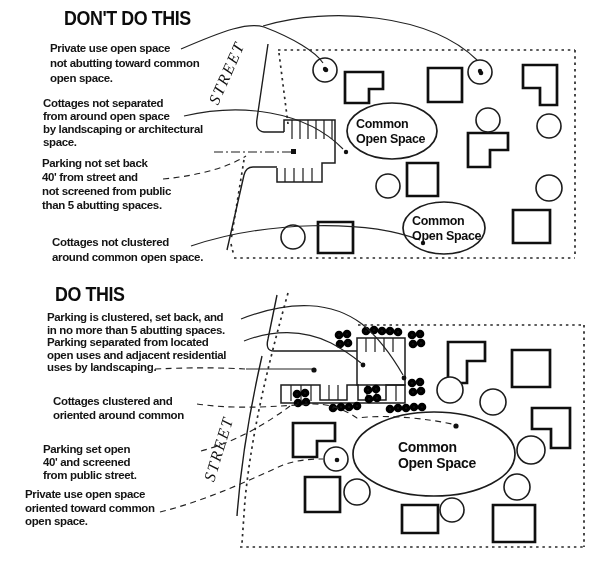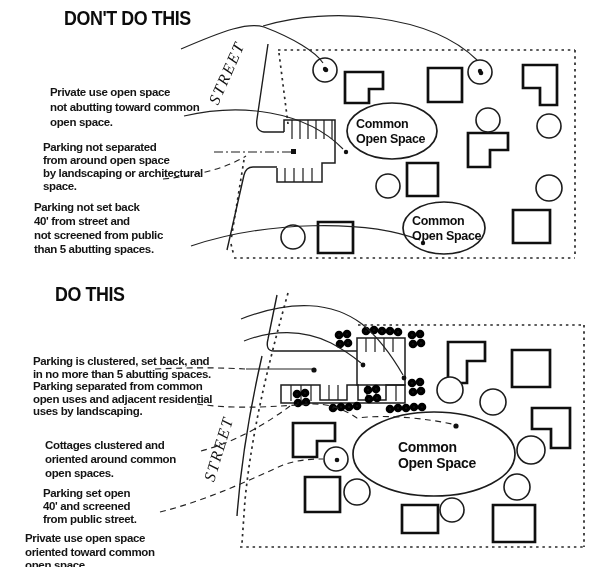--- a/index.html
+++ b/index.html
@@ -2,21 +2,21 @@
 <html><head>
 <meta charset="utf-8">
 <style>
   html,body{margin:0;padding:0;background:#fff;}
   .stage{position:relative;width:614px;height:567px;background:#fff;overflow:hidden;
          font-family:"Liberation Sans",sans-serif;color:#151515;}
   .stage svg{position:absolute;left:0;top:0;}
   .title{position:absolute;font-size:21px;font-weight:bold;letter-spacing:-.5px;
          transform:scaleX(.85);transform-origin:0 50%;color:#0c0c0c;white-space:nowrap;}
   .ann{position:absolute;font-size:11.5px;font-weight:bold;letter-spacing:-.35px;
-       white-space:nowrap;color:#141414;margin-top:44px;}
+       white-space:nowrap;color:#141414;}
   
   .bd{fill:none;stroke:#2a2a2a;stroke-width:1.7;stroke-dasharray:2.5 3.8;}
   .st{fill:none;stroke:#1c1c1c;stroke-width:1.4;}
   .park{fill:none;stroke:#1c1c1c;stroke-width:1.5;}
   .tick{fill:none;stroke:#1c1c1c;stroke-width:1.2;}
   .dd{fill:none;stroke:#1c1c1c;stroke-width:1.2;stroke-dasharray:9 3 2 3;}
   .bldg{fill:#fff;stroke:#0f0f0f;stroke-width:2.7;}
   .cir{fill:#fff;stroke:#1c1c1c;stroke-width:1.6;}
   .ell{fill:#fff;stroke:#1c1c1c;stroke-width:1.7;}
   .ldr{fill:none;stroke:#222;stroke-width:1.15;}
@@ -197,43 +197,46 @@
 
 <div class="title" style="left:64px;top:6px">DON'T DO THIS</div>
 <div class="title" style="left:55px;top:282px">DO THIS</div>
 
 <div class="ann" style="left:50px;top:41px;line-height:15px">
   <div>Private use open space</div>
   <div>not abutting toward common</div>
   <div>open space.</div>
 </div>
 <div class="ann" style="left:43px;top:97px;line-height:13px">
-  <div>Parking not separated</div>
+  <div>Cottages not separated</div>
   <div>from around open space</div>
   <div>by landscaping or architectural</div>
   <div>space.</div>
 </div>
-<div class="ann" style="left:34px;top:156px;line-height:14px">
+<div class="ann" style="left:42px;top:156px;line-height:14px">
   <div>Parking not set back</div>
   <div>40' from street and</div>
   <div>not screened from public</div>
   <div>than 5 abutting spaces.</div>
 </div>
-
-<div class="ann" style="left:33px;top:311px;line-height:12.5px">
+<div class="ann" style="left:52px;top:235px;line-height:15px">
+  <div>Cottages not clustered</div>
+  <div>around common open space.</div>
+</div>
+
+<div class="ann" style="left:47px;top:311px;line-height:12.5px">
   <div>Parking is clustered, set back, and</div>
   <div>in no more than 5 abutting spaces.</div>
-  <div>Parking separated from common</div>
+  <div>Parking separated from located</div>
   <div>open uses and adjacent residential</div>
   <div>uses by landscaping.</div>
 </div>
-<div class="ann" style="left:45px;top:394px;line-height:14px">
+<div class="ann" style="left:53px;top:394px;line-height:14px">
   <div>Cottages clustered and</div>
   <div>oriented around common</div>
-  <div>open spaces.</div>
 </div>
 <div class="ann" style="left:43px;top:443px;line-height:13px">
   <div>Parking set open</div>
   <div>40' and screened</div>
   <div>from public street.</div>
 </div>
 <div class="ann" style="left:25px;top:488px;line-height:13.5px">
   <div>Private use open space</div>
   <div>oriented toward common</div>
   <div>open space.</div>

